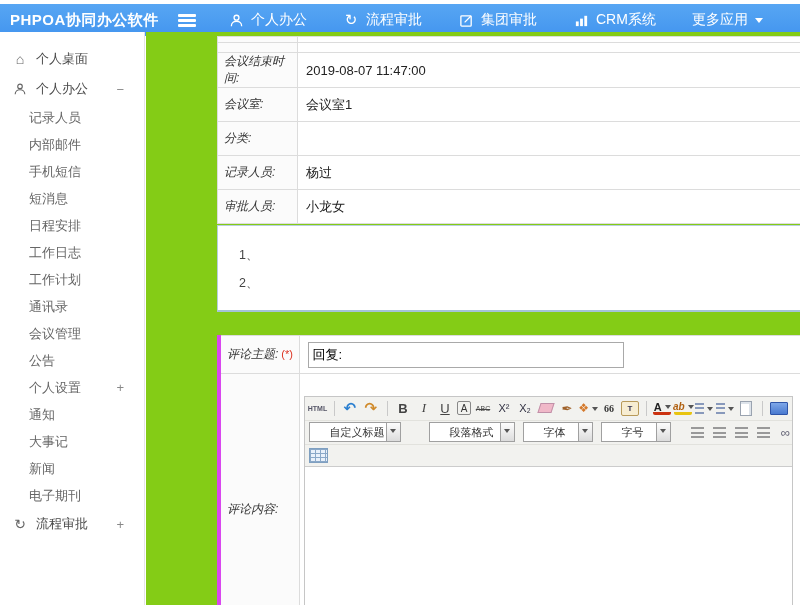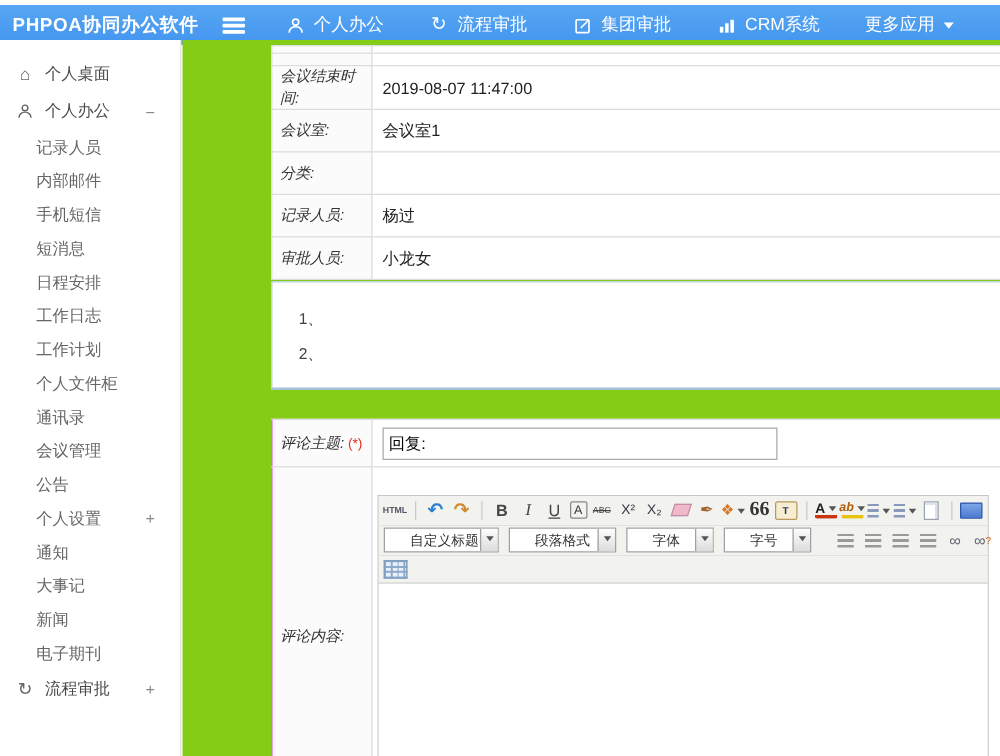--- a/index.html
+++ b/index.html
@@ -44,21 +44,21 @@
   .tbl1 tr.partial-a td { height:6px; }
   .tbl1 tr.partial-b td { height:10px; }
   .tbl1 tr.r td { height:34px; }
 
   .minutes { position:absolute; left:71px; top:193px; width:598px; height:87px;
     background:#fff; border:1px solid #b7cdde; border-bottom:2px solid #a5c3d8;
     padding:15px 10px 0 21px; font-size:12.5px; color:#444; line-height:28px; }
 
   .tbl2 { position:absolute; left:71px; top:303px; width:600px; }
   .tbl2 { border-left:1px solid #a9c7e0; }
-  .tbl2 td:first-child { border-left:1px solid #d946ef; }
+  .tbl2 td:first-child { border-left:4px solid #d946ef; }
   .tbl2 tr.subj td { height:38px; }
   .tbl2 tr.cont td { height:272px; vertical-align:middle; }
   .req { color:#dd3322; font-style:normal; margin-left:3px; font-size:11px; }
   .subject-input { width:316px; height:22px; border:1px solid #a9a9a9; font-size:13px;
     padding:12px 4px; color:#000; font-family:Liberation Sans, sans-serif; background:#fff; }
 
   
   .editor { margin-left:4px; width:489px; height:228px; border:1px solid #c6c6c6; background:#fff; }
   .tb-row { display:flex; align-items:center; gap:3px; padding:0 4px;
     background:#f2f2ef; border-bottom:1px solid #e2e2dd; }
@@ -76,21 +76,21 @@
   .t-i { font-style:italic; font-family:"Liberation Serif",serif; font-size:13px; color:#444; }
   .t-u { text-decoration:underline; font-size:13px; color:#444; }
   .t-boxA { border:1px solid #888; font-size:10px; line-height:11px; min-width:14px; height:14px; color:#333; }
   .t-abc { font-size:7px; text-decoration:line-through; color:#444; }
   .t-sup,.t-sub { font-size:11px; color:#334; }
   .t-eraser { }
   .t-eraser::before { content:""; width:12px; height:8px; background:#f0b8c8;
     border:1px solid #c090a8; transform:skewX(-18deg); display:block; }
   .t-brush { color:#a0622a; font-size:13px; }
   .t-palette { color:#d4782a; font-size:12px; }
-  .t-quote { font-family:"Liberation Serif",serif; font-weight:bold; font-size:16px; color:#333; }
+  .t-quote { font-family:"Liberation Serif",serif; font-weight:bold; font-size:10px; color:#333; }
   .t-clip { width:15px; height:15px; border:1px solid #b89a5a; background:#f7edd2;
     font-size:8px; font-weight:bold; color:#335; }
   .t-fontcolor { font-weight:bold; font-size:11px; line-height:10px; color:#222;
     border-bottom:3px solid #cc3311; height:14px; }
   .t-hl { font-style:italic; font-weight:bold; font-size:10px; color:#b06010;
     border-bottom:3px solid #e8c410; height:14px; line-height:9px; }
   .t-bars::before { content:""; display:block; width:13px; height:11px;
     background:repeating-linear-gradient(to bottom,#999 0 2px,transparent 2px 4.5px); }
   .t-ol::before,.t-ul::before { background:repeating-linear-gradient(to bottom,#8899bb 0 2px,transparent 2px 4.5px); }
   .t-page::before { content:""; display:block; width:10px; height:13px; background:#fff;
@@ -111,21 +111,21 @@
     border:1px solid #7f9fc0;
     background:repeating-linear-gradient(90deg,#8aa8c8 0 1px,transparent 1px 5px),
                repeating-linear-gradient(to bottom,#8aa8c8 0 1px,transparent 1px 4px),#e8f0fa; }
 
   .dd { display:inline-flex; align-items:center; height:20px; border:1px solid #a0a0a0;
     background:#fff; font-size:11px; color:#333; margin-right:5px; cursor:pointer; }
   .dd .dd-label { padding:0 20px; flex:1; white-space:nowrap; overflow:hidden; }
   .dd .dd-btn { width:14px; height:100%; border-left:1px solid #a0a0a0;
     background:linear-gradient(180deg,#fdfdfd,#dcdcdc); display:flex; align-items:center; justify-content:center; }
   .dd .dd-btn .car { margin:0; }
-  .dd1 { width:92px; } .dd2 { width:86px; } .dd3 { width:70px; } .dd4 { width:70px; }
+  .dd1 { width:92px; } .dd2 { width:86px;margin-left:20px; } .dd3 { width:70px; } .dd4 { width:70px; }
   .row2-icons { display:flex; align-items:center; gap:4px; margin-left:10px; }
 </style>
 </head>
 <body>
 
 <div class="navbar">
   <div class="nav-title">PHPOA协同办公软件</div>
   <div class="hamburger">
       <i></i>
       <i></i>
@@ -199,23 +199,20 @@
       <span>短消息</span>
     </div>
   <div class="side-item sub">
       <span>日程安排</span>
     </div>
   <div class="side-item sub">
       <span>工作日志</span>
     </div>
   <div class="side-item sub">
       <span>工作计划</span>
-    </div>
-  <div class="side-item sub">
-      <span>个人文件柜</span>
     </div>
   <div class="side-item sub">
       <span>通讯录</span>
     </div>
   <div class="side-item sub">
       <span>会议管理</span>
     </div>
   <div class="side-item sub">
       <span>公告</span>
     </div>

